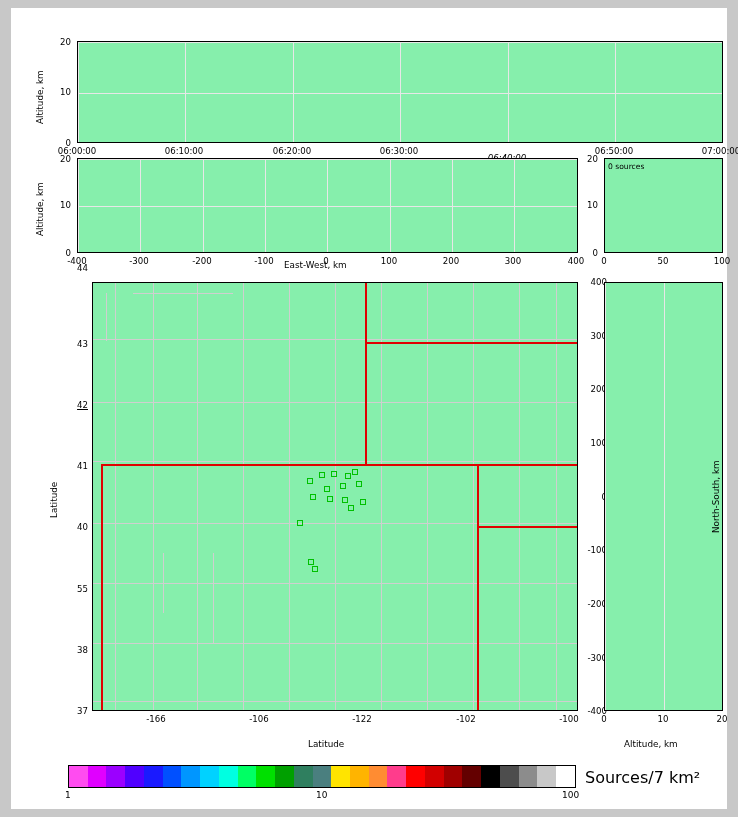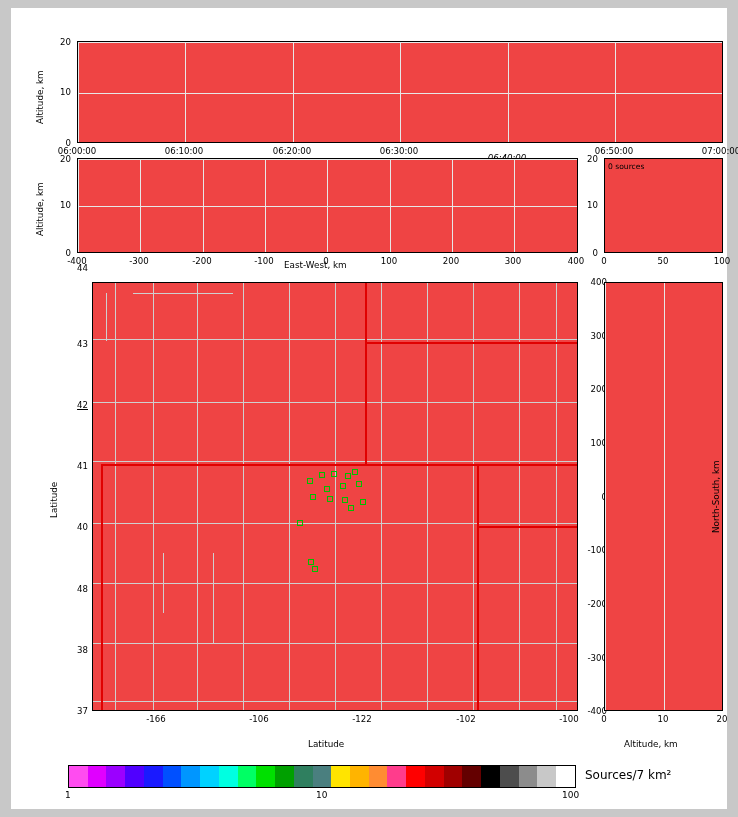--- a/index.html
+++ b/index.html
@@ -15,21 +15,21 @@
     background:#ffffff;
   }
   .title{
     position:absolute;left:0;top:12px;width:716px;
     text-align:center;font-size:14.5px;color:#000;
   }
   
   .axes{
     position:absolute;
     border:1px solid #000;
-    background:#ef4444;
+    background:#86efac;
     box-sizing:border-box;
     overflow:hidden;
   }
   .grid-v,.grid-h{position:absolute;background:#e7e7e7;}
   .grid-v{width:1px;top:0;bottom:0;}
   .grid-h{height:1px;left:0;right:0;}
   .tick-label{
     position:absolute;font-size:8.6px;color:#000;white-space:nowrap;
   }
   .tick-x{transform:translateX(-50%);}
@@ -44,21 +44,21 @@
   .src-pt{
     position:absolute;width:6px;height:6px;
     border:1.2px solid #00c000;background:transparent;box-sizing:border-box;
   }
   .nsrc{position:absolute;font-size:7.6px;color:#000;}
 
   
   #cbar{position:absolute;display:flex;border:1px solid #000;box-sizing:border-box;}
   #cbar div{flex:1 1 auto;height:100%;}
   .cb-label{position:absolute;font-size:9px;color:#000;}
-  .cb-title{position:absolute;font-size:12px;color:#000;}
+  .cb-title{position:absolute;font-size:16px;color:#000;}
 </style>
 </head>
 <body>
 
 <div id="page">
 
 
   <div class="axes" style="left:66px;top:33px;width:646px;height:102px;">
     <div class="grid-v" style="left:0px;"></div>
     <div class="grid-v" style="left:107px;"></div>
@@ -170,21 +170,21 @@
     <div class="src-pt" style="left:249px;top:214px;"></div>
     <div class="src-pt" style="left:267px;top:216px;"></div>
     <div class="src-pt" style="left:255px;top:222px;"></div>
     <div class="src-pt" style="left:204px;top:237px;"></div>
     <div class="src-pt" style="left:215px;top:276px;"></div>
     <div class="src-pt" style="left:219px;top:283px;"></div>
   </div>
 
   <div class="tick-label tick-y" style="left:53px;top:703px;width:24px;">37</div>
   <div class="tick-label tick-y" style="left:53px;top:642px;width:24px;">38</div>
-  <div class="tick-label tick-y" style="left:53px;top:581px;width:24px;">48</div>
+  <div class="tick-label tick-y" style="left:53px;top:581px;width:24px;">55</div>
   <div class="tick-label tick-y" style="left:53px;top:519px;width:24px;">40</div>
   <div class="tick-label tick-y" style="left:53px;top:458px;width:24px;">41</div>
   <div class="tick-label tick-y" style="left:53px;top:397px;width:24px;text-decoration:underline;">42</div>
   <div class="tick-label tick-y" style="left:53px;top:336px;width:24px;">43</div>
   <div class="tick-label tick-y" style="left:53px;top:260px;width:24px;">44</div>
 
   <div class="tick-label tick-x" style="left:145px;top:706px;">-166</div>
   <div class="tick-label tick-x" style="left:248px;top:706px;">-106</div>
   <div class="tick-label tick-x" style="left:351px;top:706px;">-122</div>
   <div class="tick-label tick-x" style="left:455px;top:706px;">-102</div>

